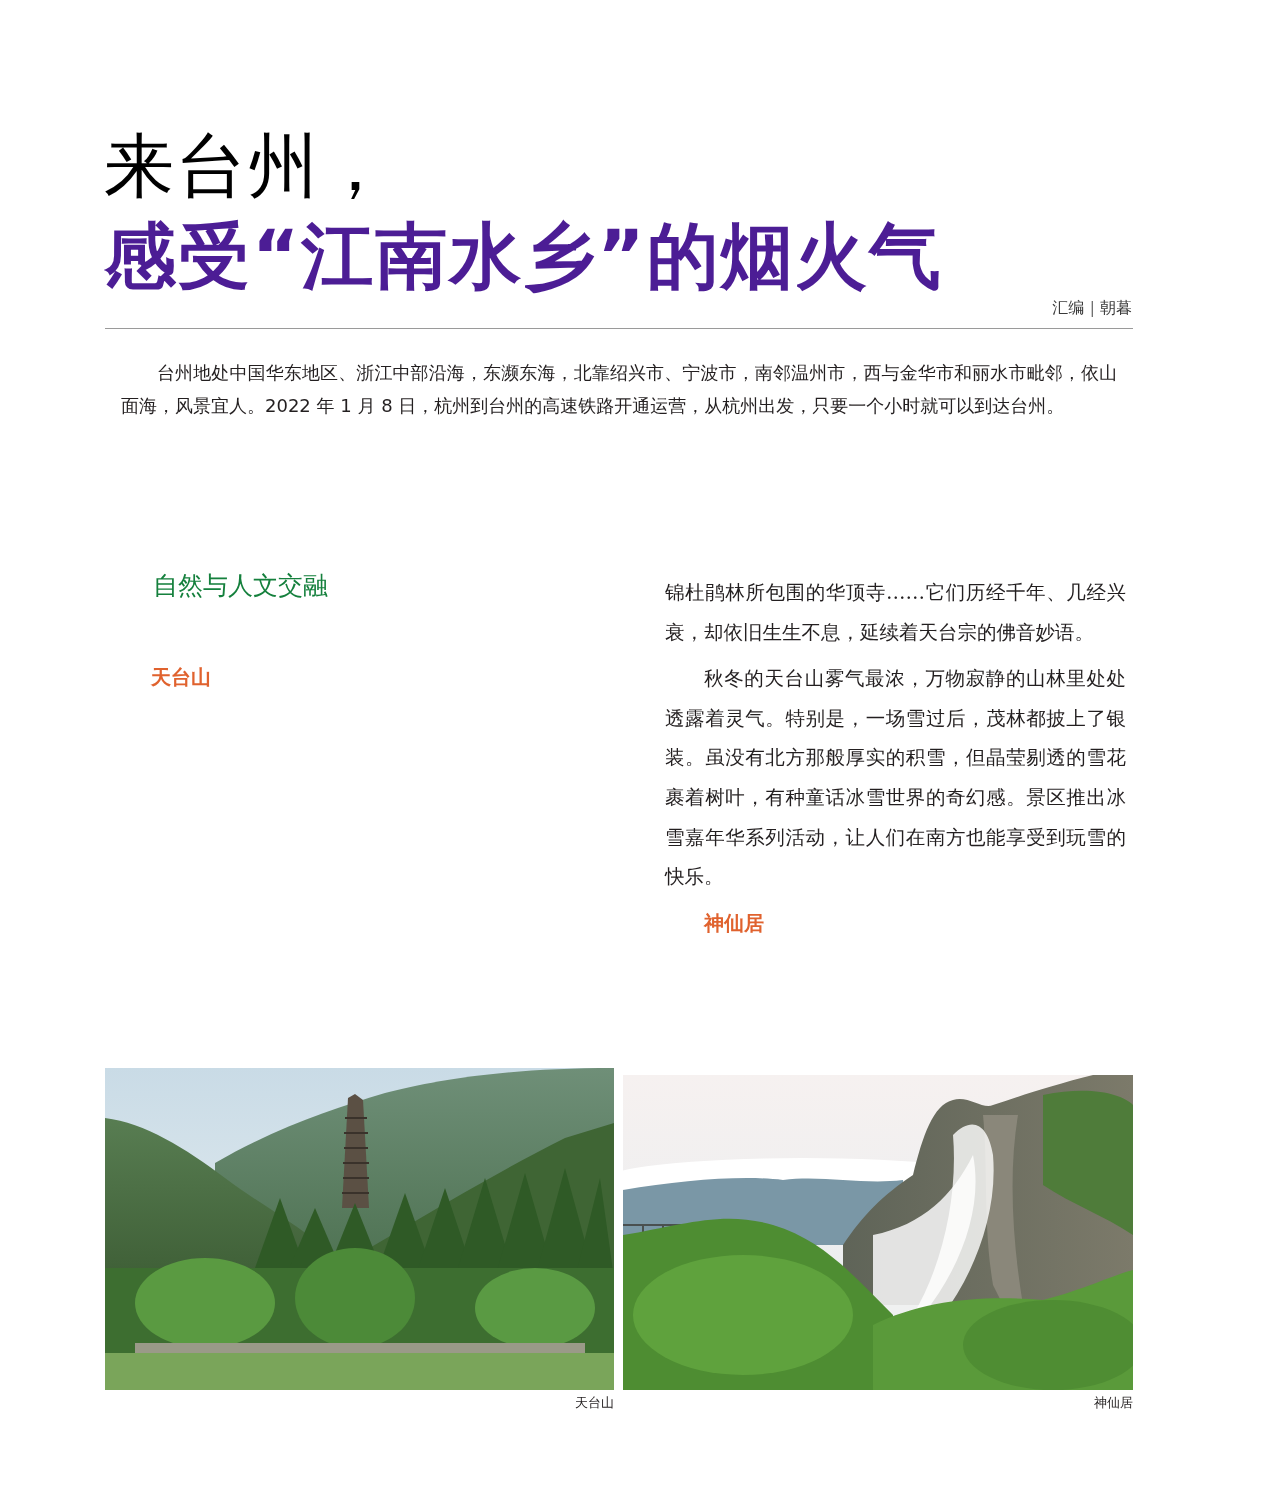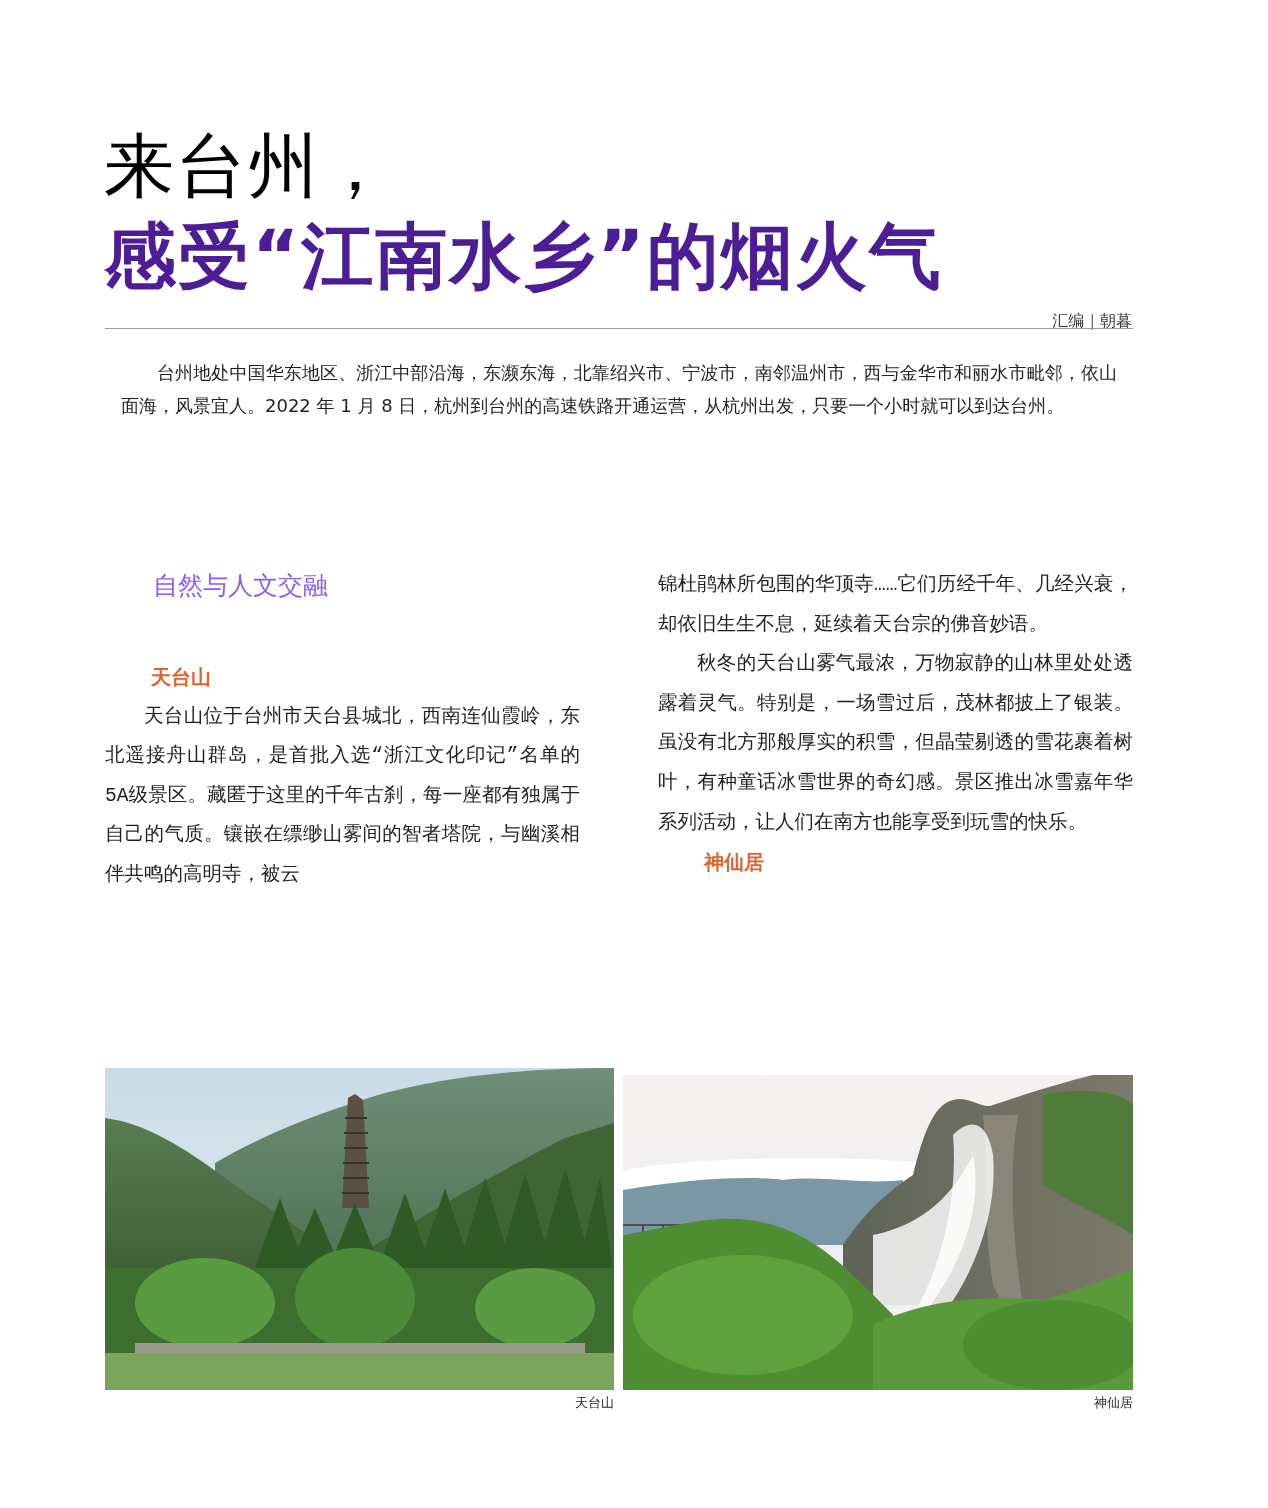--- a/index.html
+++ b/index.html
@@ -4,32 +4,32 @@
 <style>
   html, body { margin: 0; padding: 0; background: #ffffff; }
   body { width: 1268px; height: 1508px; position: relative; overflow: hidden;
          font-family: "DejaVu Sans", "Liberation Sans", sans-serif; color: #231f20; }
   .title1 { position: absolute; left: 104px; top: 126px; font-size: 70px; line-height: 80px;
             color: #000000; font-weight: 300; letter-spacing: 2px; white-space: nowrap;
             font-family: "DejaVu Sans", sans-serif; -webkit-text-stroke: 0px; }
   .title2 { position: absolute; left: 104px; top: 214px; font-size: 72px; line-height: 84px;
             color: #4c1d95; font-weight: bold; letter-spacing: 2px; white-space: nowrap;
             font-family: "DejaVu Sans", sans-serif; }
-  .byline { position: absolute; right: 136px; top: 298px; font-size: 16px; color: #3a3a3a; margin-top: 13px; }
+  .byline { position: absolute; right: 136px; top: 298px; font-size: 16px; color: #3a3a3a; }
   .rule { position: absolute; left: 105px; top: 328px; width: 1028px; height: 1px; background: #9a9a9a; }
   .intro { position: absolute; left: 105px; top: 340px; width: 1028px; font-size: 18px;
            line-height: 33px; color: #231f20; font-family: "DejaVu Sans", sans-serif; }
   .intro p { margin: 16px; text-indent: 2em; text-align: justify; }
   .col { position: absolute; width: 475px; font-family: "DejaVu Serif", "Liberation Serif", serif;
          font-size: 19.5px; line-height: 39.6px; color: #231f20; }
   .col-left { left: 105px; top: 566px; }
   .col-right { left: 658px; top: 566px; }
-  .col p { margin: 0; text-indent: 2em; text-align: justify; font-family: Liberation Mono, monospace; }
+  .col p { margin: 7px; text-indent: 2em; text-align: justify; }
   .col p.cont { text-indent: 0; }
-  .sec-head { font-family: "DejaVu Sans", sans-serif; color: #8b5cf6; font-size: 25px;
+  .sec-head { font-family: "DejaVu Sans", sans-serif; color: #15803d; font-size: 25px;
               line-height: 40px; padding-left: 48px; margin: 0 0 52px 0; font-weight: 400; }
   .sub-head { font-family: "DejaVu Sans", sans-serif; color: #e0622e; font-size: 20px;
               line-height: 39.6px; padding-left: 46px; margin: 0; }
   .photo { position: absolute; overflow: hidden; }
   .photo-left { left: 105px; top: 1068px; width: 509px; height: 322px; }
   .photo-right { left: 623px; top: 1075px; width: 510px; height: 315px; }
   .caption { position: absolute; font-size: 13px; color: #231f20; font-family: "DejaVu Sans", sans-serif; }
   .cap-left { left: 566px; top: 1394px; width: 48px; text-align: right; }
   .cap-right { left: 1080px; top: 1394px; width: 53px; text-align: right; }
   svg { display: block; }
@@ -42,21 +42,20 @@
 <div class="byline">汇编｜朝暮</div>
 <div class="rule"></div>
 
 <div class="intro">
   <p>台州地处中国华东地区、浙江中部沿海，东濒东海，北靠绍兴市、宁波市，南邻温州市，西与金华市和丽水市毗邻，依山面海，风景宜人。2022 年 1 月 8 日，杭州到台州的高速铁路开通运营，从杭州出发，只要一个小时就可以到达台州。</p>
 </div>
 
 <div class="col col-left">
   <h2 class="sec-head">自然与人文交融</h2>
   <h3 class="sub-head">天台山</h3>
-  <p>天台山位于台州市天台县城北，西南连仙霞岭，东北遥接舟山群岛，是首批入选“浙江文化印记”名单的5A级景区。藏匿于这里的千年古刹，每一座都有独属于自己的气质。镶嵌在缥缈山雾间的智者塔院，与幽溪相伴共鸣的高明寺，被云</p>
 </div>
 
 <div class="col col-right">
   <p class="cont">锦杜鹃林所包围的华顶寺……它们历经千年、几经兴衰，却依旧生生不息，延续着天台宗的佛音妙语。</p>
   <p>秋冬的天台山雾气最浓，万物寂静的山林里处处透露着灵气。特别是，一场雪过后，茂林都披上了银装。虽没有北方那般厚实的积雪，但晶莹剔透的雪花裹着树叶，有种童话冰雪世界的奇幻感。景区推出冰雪嘉年华系列活动，让人们在南方也能享受到玩雪的快乐。</p>
   <h3 class="sub-head">神仙居</h3>
 </div>
 
 <div class="photo photo-left">
   <svg width="509" height="322" viewBox="0 0 509 322">

